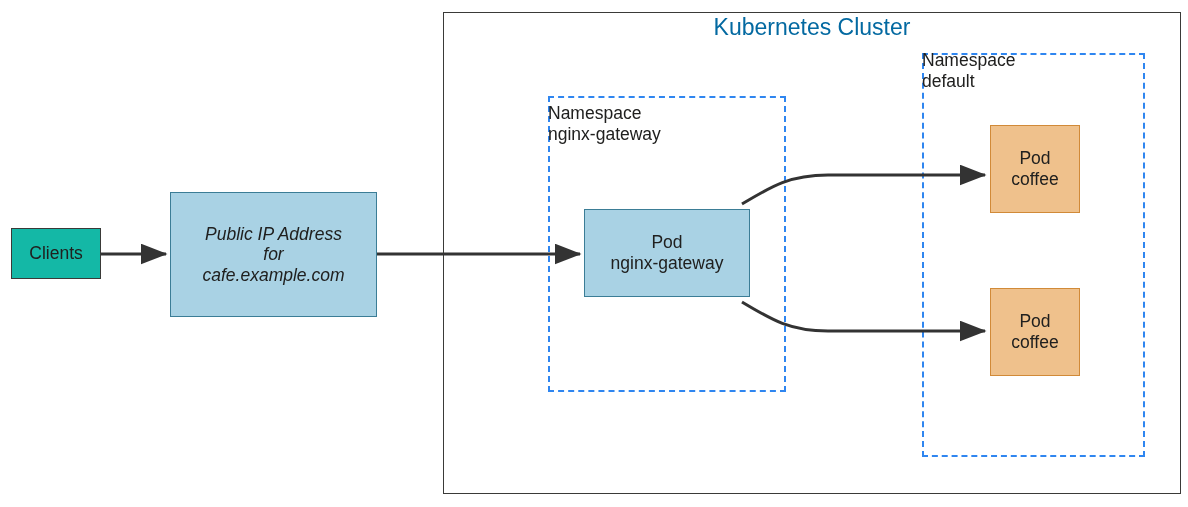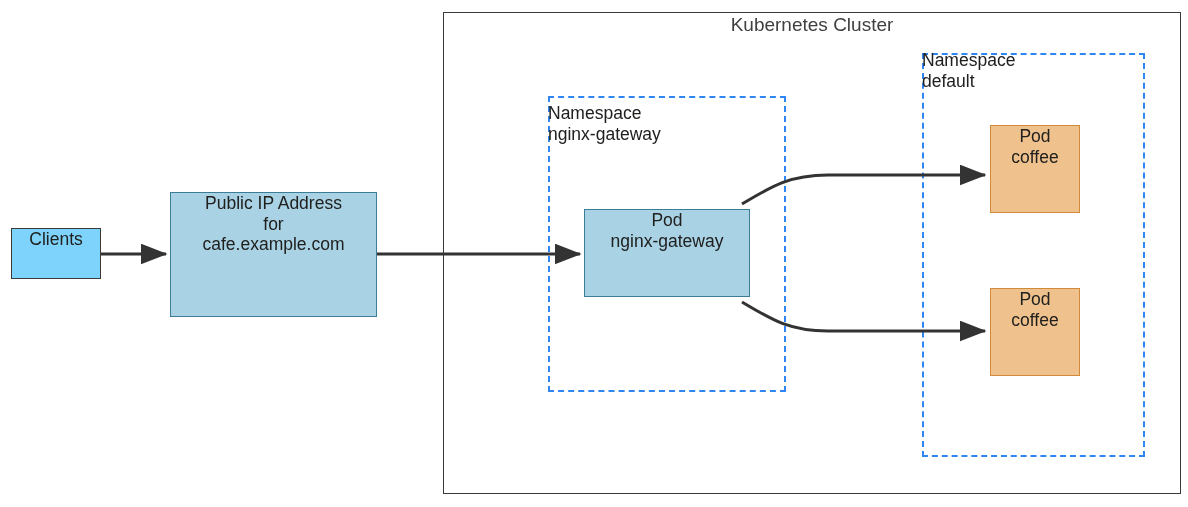--- a/index.html
+++ b/index.html
@@ -22,20 +22,21 @@
     left: 0;
     top: 0;
     width: 1188px;
     height: 507px;
     pointer-events: none;
   }
   .node {
     position: absolute;
     box-sizing: border-box;
     display: flex;
+    align-items: center;
     justify-content: center;
     text-align: center;
     line-height: 1.18;
     color: #20201f;
     white-space: pre-line;
   }
 
   
   .cluster-box {
     position: absolute;
@@ -46,22 +47,22 @@
     box-sizing: border-box;
     border: 1.6px solid #3a3a38;
     background: transparent;
   }
   .cluster-title {
     position: absolute;
     left: 662px;
     top: 14px;
     width: 300px;
     text-align: center;
-    font-size: 19px;
-    color: #404040;
+    font-size: 23px;
+    color: #0369a1;
   }
 
   
   .ns-box {
     position: absolute;
     box-sizing: border-box;
     border: 2px dashed #2f86f0;
     background: transparent;
   }
   .ns-gateway {
@@ -94,34 +95,35 @@
     top: 50px;
     width: 223px;
   }
 
   
   .clients-box {
     left: 11px;
     top: 228px;
     width: 90px;
     height: 51px;
-    background: #7dd3fc;
+    background: #14b8a6;
     border: 1.4px solid #3a3a38;
     font-size: 17.5px;
   }
 
   
   .publicip-box {
     left: 170px;
     top: 192px;
     width: 207px;
     height: 125px;
     background: #a9d2e4;
     border: 1.4px solid #3b7d96;
     font-size: 17.5px;
+    font-style: italic;
   }
 
   
   .gateway-pod {
     left: 584px;
     top: 209px;
     width: 166px;
     height: 88px;
     background: #a9d2e4;
     border: 1.4px solid #3b7d96;

